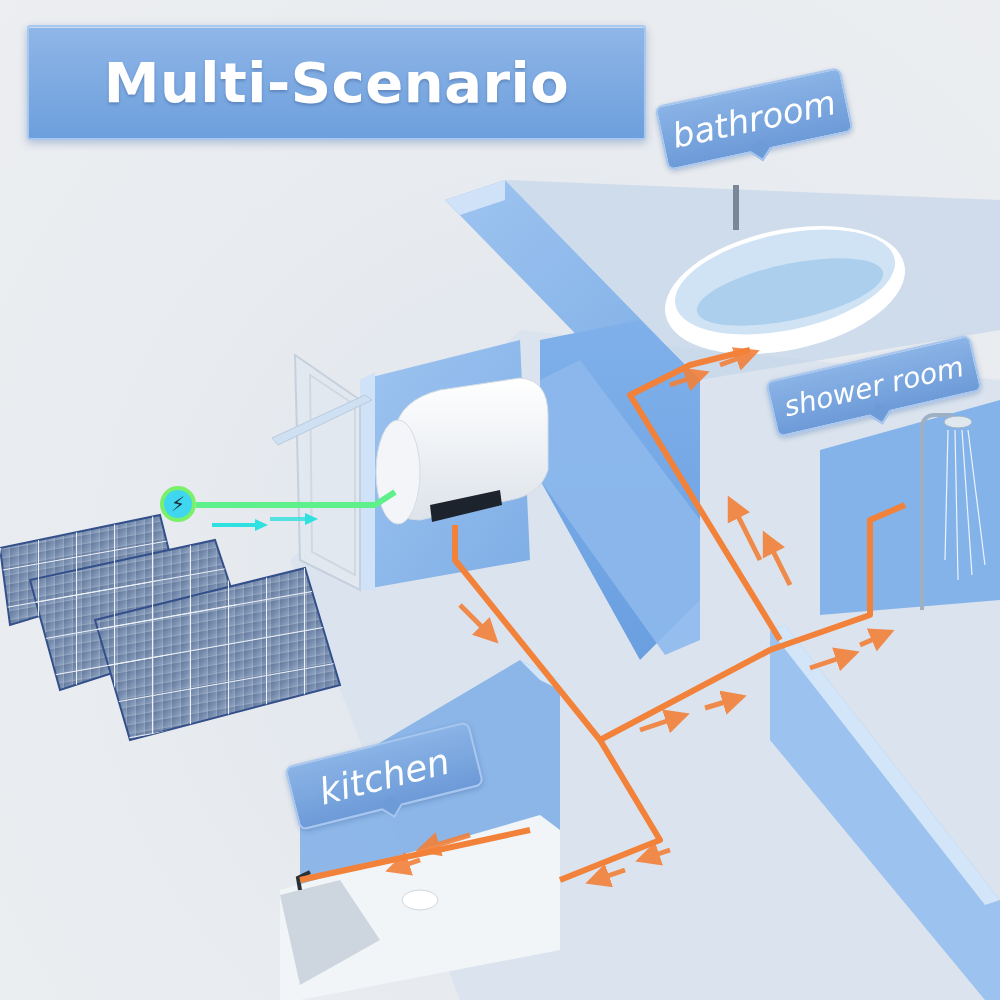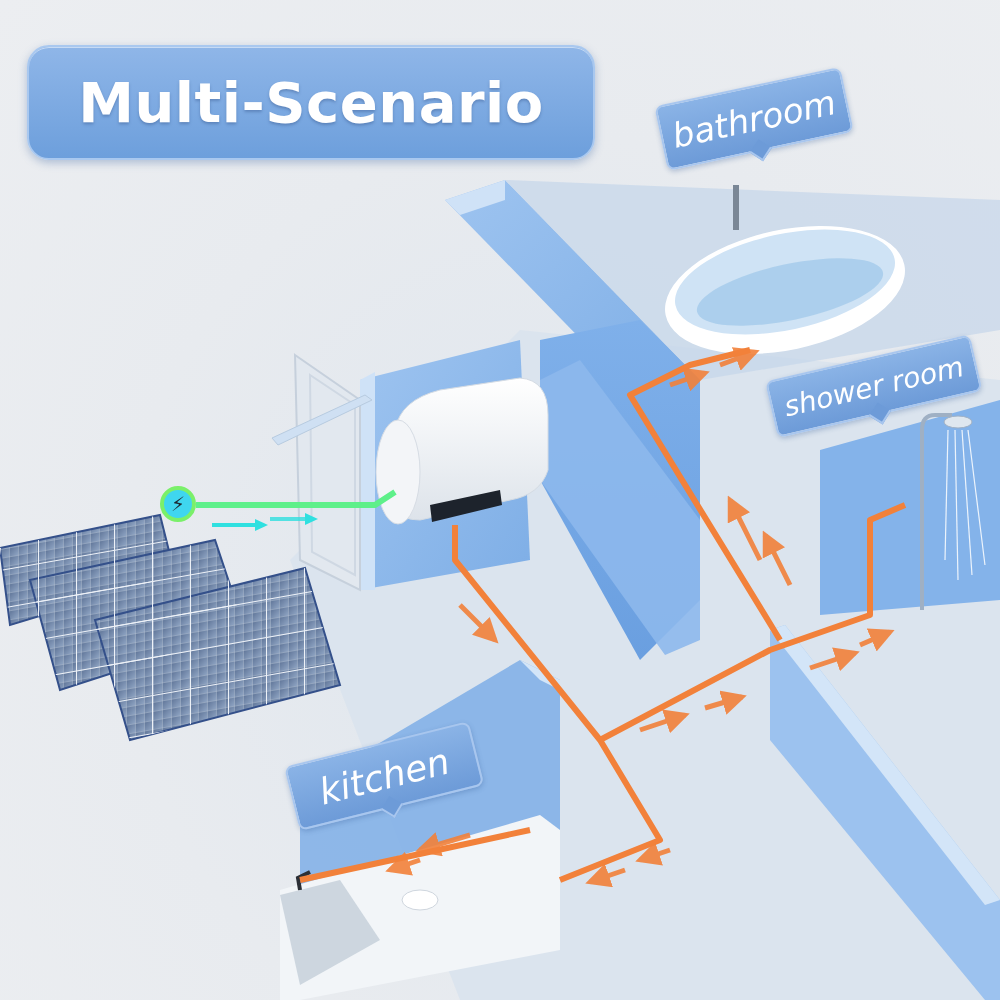--- a/index.html
+++ b/index.html
@@ -1,23 +1,23 @@
 <!DOCTYPE html>
 <html><head>
 <meta charset="utf-8">
 <style>
   html, body { margin:0; padding:0; }
   body { width:1000px; height:1000px; overflow:hidden; background:#ebecef; font-family:"DejaVu Sans", sans-serif; }
   .stage { position:relative; width:1000px; height:1000px; overflow:hidden;
     background: radial-gradient(ellipse at 55% 60%, #dfe6ee 0%, #e8ebef 55%, #eceef1 100%); }
   svg.scene { position:absolute; left:0; top:0; width:1000px; height:1000px; }
-  .title-badge { position:absolute; left:27px; top:25px; width:568px; height:115px; border-radius:22px;
+  .title-badge { position:absolute; left:27px; top:25px; width:619px; height:115px; border-radius:3px;
     background: linear-gradient(180deg, #8fb6e8 0%, #6d9fdc 100%);
     border:2px solid #a9c8ef; box-shadow: 0 3px 8px rgba(60,100,160,0.35), inset 0 1px 0 rgba(255,255,255,0.5);
-    display:flex; align-items:center; justify-content:center; box-sizing:border-box;margin-top:20px; }
+    display:flex; align-items:center; justify-content:center; box-sizing:border-box; }
   .title-text { color:#fff; font-family:"DejaVu Sans", sans-serif; font-weight:bold; font-size:56px; letter-spacing:0.5px;
     text-shadow: 0 2px 3px rgba(40,70,120,0.35); }
   .tag { position:absolute; background: linear-gradient(180deg,#8ab3e6,#6d9bd8); border:2px solid #a8c6ee;
     border-radius:8px; color:#fff; font-family:"DejaVu Sans", sans-serif; font-style:italic; white-space:nowrap;
     box-shadow:0 2px 5px rgba(50,90,150,0.3); box-sizing:border-box; display:flex; align-items:center; justify-content:center; }
   .tag::after { content:""; position:absolute; bottom:-9px; left:50%; width:14px; height:14px; background:#6d9bd8;
     transform:translateX(-50%) rotate(45deg); border-right:2px solid #a8c6ee; border-bottom:2px solid #a8c6ee; }
   .tag-bathroom { left:668px; top:105px; width:190px; height:66px; font-size:34px; transform:rotate(-12deg); transform-origin:left bottom; }
   .tag-shower { left:778px; top:380px; width:210px; height:58px; font-size:28px; transform:rotate(-13deg); transform-origin:left bottom; }
   .tag-kitchen { left:300px; top:765px; width:190px; height:66px; font-size:36px; transform:rotate(-14deg); transform-origin:left bottom; }

